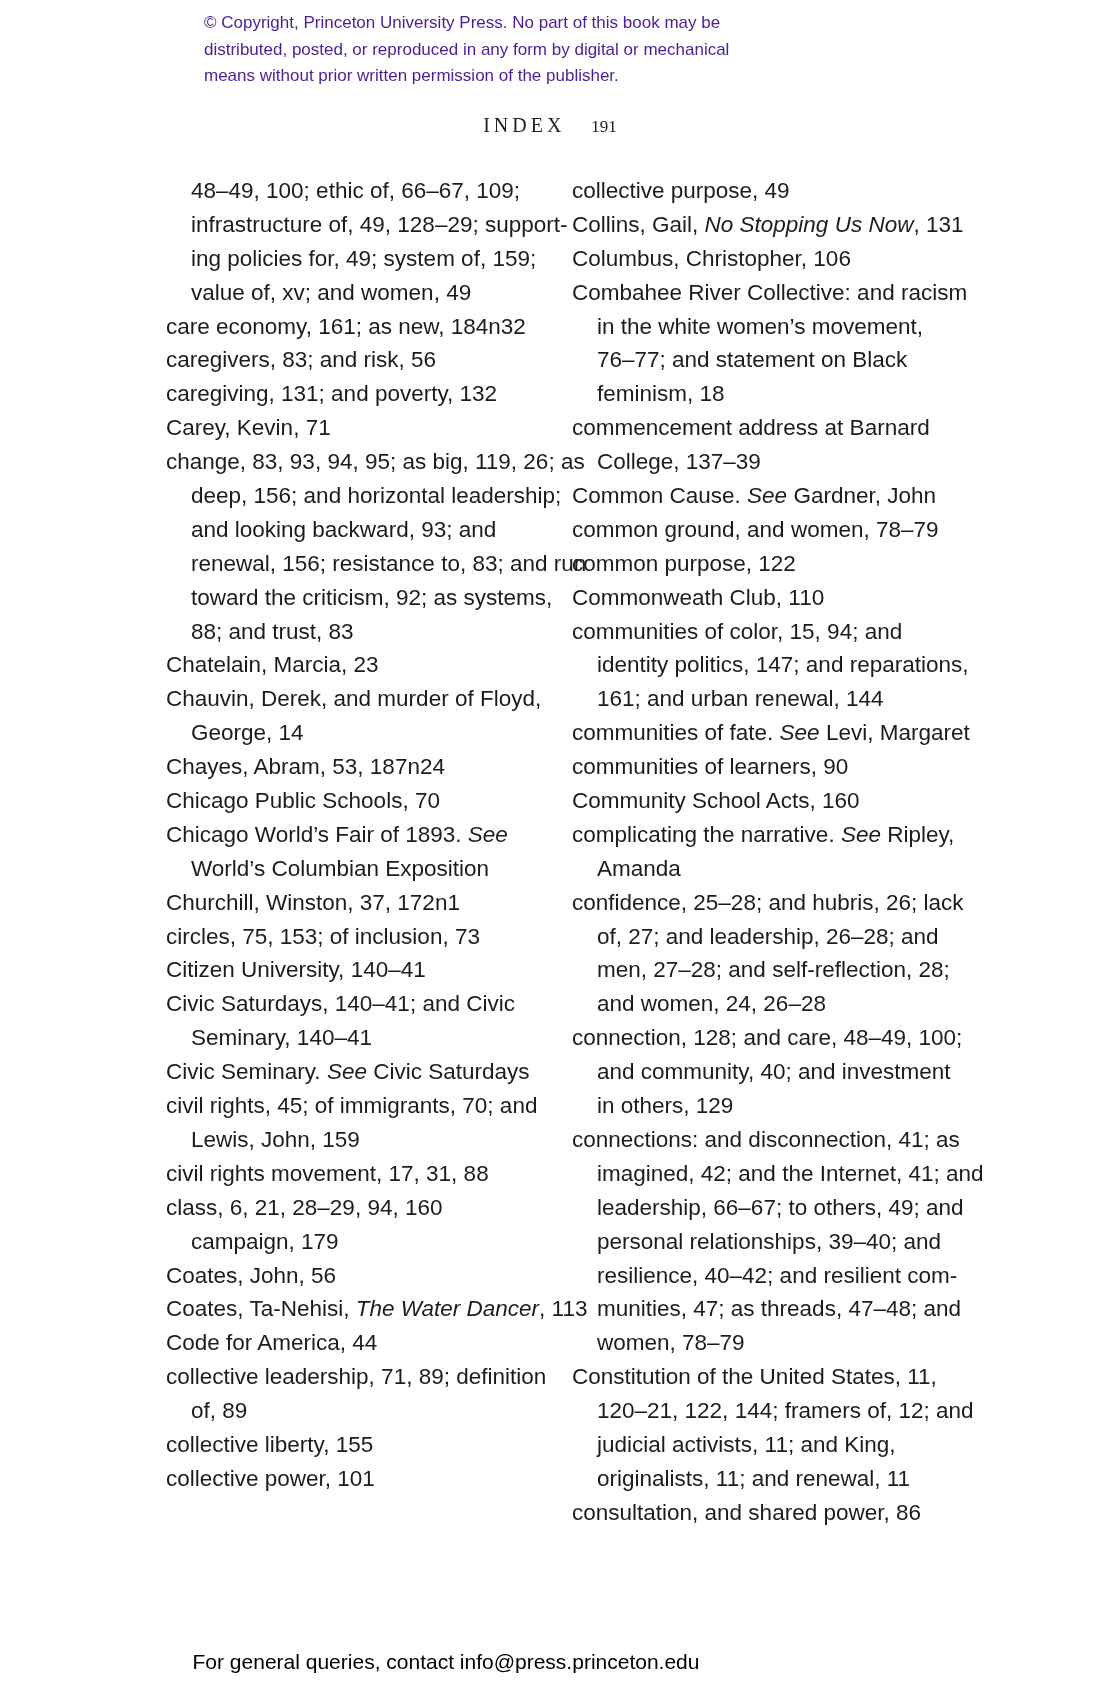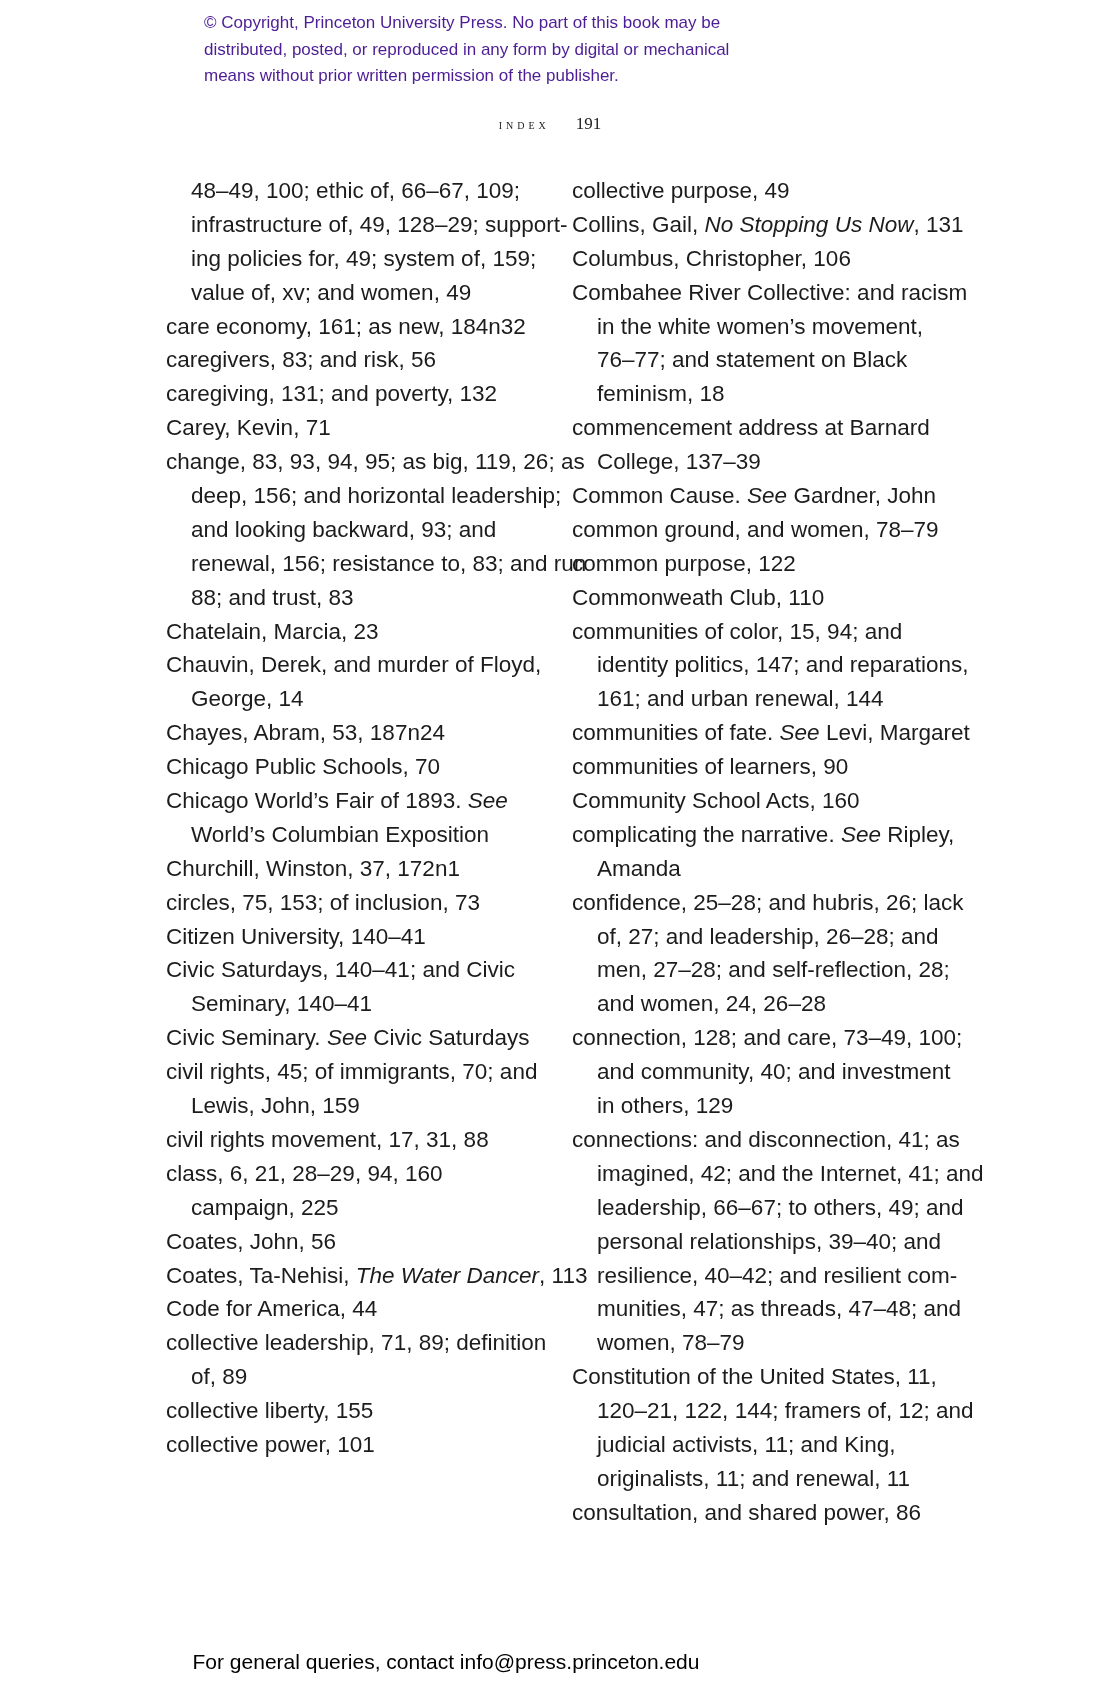--- a/index.html
+++ b/index.html
@@ -6,21 +6,21 @@
   body { width: 1100px; height: 1700px; position: relative; overflow: hidden; color: #1a1a1a; }
   .copyright {
     position: absolute; left: 204px; top: 10px; width: 720px;
     font-family: "Liberation Sans", sans-serif; font-size: 17px; line-height: 26.5px;
     color: #4c1d95;
   }
   .running-head {
     position: absolute; left: 0; top: 114px; width: 1100px; text-align: center;
     font-family: "Liberation Serif", serif; font-size: 17px; color: #222;
   }
-  .running-head .label { letter-spacing: 4px; margin-right: 26px; font-size: 10px; text-align: right; }
+  .running-head .label { letter-spacing: 4px; margin-right: 26px; font-size: 20px; text-align: right; }
   .col {
     position: absolute; top: 174px;
     font-family: Liberation Sans, sans-serif; font-size: 22.5px; line-height: 33.9px;
     color: #1c1c1c;
   }
   .col.left { left: 166px; width: 370px; }
   .col.right { left: 572px; width: 380px; }
   .line { white-space: nowrap; height: 33.9px; }
   .line.cont { padding-left: 25px; }
   .footer {
@@ -48,39 +48,40 @@
     <div class="line cont"><span>ing policies for, 49; system of, 159;</span></div>
     <div class="line cont"><span>value of, xv; and women, 49</span></div>
     <div class="line"><span>care economy, 161; as new, 184n32</span></div>
     <div class="line"><span>caregivers, 83; and risk, 56</span></div>
     <div class="line"><span>caregiving, 131; and poverty, 132</span></div>
     <div class="line"><span>Carey, Kevin, 71</span></div>
     <div class="line"><span>change, 83, 93, 94, 95; as big, 119, 26; as</span></div>
     <div class="line cont"><span>deep, 156; and horizontal leadership;</span></div>
     <div class="line cont"><span>and looking backward, 93; and</span></div>
     <div class="line cont"><span>renewal, 156; resistance to, 83; and run</span></div>
+    <div class="line cont"><span>toward the criticism, 92; as systems,</span></div>
     <div class="line cont"><span>88; and trust, 83</span></div>
     <div class="line"><span>Chatelain, Marcia, 23</span></div>
     <div class="line"><span>Chauvin, Derek, and murder of Floyd,</span></div>
     <div class="line cont"><span>George, 14</span></div>
     <div class="line"><span>Chayes, Abram, 53, 187n24</span></div>
     <div class="line"><span>Chicago Public Schools, 70</span></div>
     <div class="line"><span>Chicago World’s Fair of 1893. </span><i>See</i></div>
     <div class="line cont"><span>World’s Columbian Exposition</span></div>
     <div class="line"><span>Churchill, Winston, 37, 172n1</span></div>
     <div class="line"><span>circles, 75, 153; of inclusion, 73</span></div>
     <div class="line"><span>Citizen University, 140–41</span></div>
     <div class="line"><span>Civic Saturdays, 140–41; and Civic</span></div>
     <div class="line cont"><span>Seminary, 140–41</span></div>
     <div class="line"><span>Civic Seminary. </span><i>See</i><span> Civic Saturdays</span></div>
     <div class="line"><span>civil rights, 45; of immigrants, 70; and</span></div>
     <div class="line cont"><span>Lewis, John, 159</span></div>
     <div class="line"><span>civil rights movement, 17, 31, 88</span></div>
     <div class="line"><span>class, 6, 21, 28–29, 94, 160</span></div>
-    <div class="line cont"><span>campaign, 225</span></div>
+    <div class="line cont"><span>campaign, 179</span></div>
     <div class="line"><span>Coates, John, 56</span></div>
     <div class="line"><span>Coates, Ta-Nehisi, </span><i>The Water Dancer</i><span>, 113</span></div>
     <div class="line"><span>Code for America, 44</span></div>
     <div class="line"><span>collective leadership, 71, 89; definition</span></div>
     <div class="line cont"><span>of, 89</span></div>
     <div class="line"><span>collective liberty, 155</span></div>
     <div class="line"><span>collective power, 101</span></div>
   </div>
 <div class="col right" id="col-right">
     <div class="line"><span>collective purpose, 49</span></div>
@@ -101,21 +102,21 @@
     <div class="line cont"><span>161; and urban renewal, 144</span></div>
     <div class="line"><span>communities of fate. </span><i>See</i><span> Levi, Margaret</span></div>
     <div class="line"><span>communities of learners, 90</span></div>
     <div class="line"><span>Community School Acts, 160</span></div>
     <div class="line"><span>complicating the narrative. </span><i>See</i><span> Ripley,</span></div>
     <div class="line cont"><span>Amanda</span></div>
     <div class="line"><span>confidence, 25–28; and hubris, 26; lack</span></div>
     <div class="line cont"><span>of, 27; and leadership, 26–28; and</span></div>
     <div class="line cont"><span>men, 27–28; and self-reflection, 28;</span></div>
     <div class="line cont"><span>and women, 24, 26–28</span></div>
-    <div class="line"><span>connection, 128; and care, 73–49, 100;</span></div>
+    <div class="line"><span>connection, 128; and care, 48–49, 100;</span></div>
     <div class="line cont"><span>and community, 40; and investment</span></div>
     <div class="line cont"><span>in others, 129</span></div>
     <div class="line"><span>connections: and disconnection, 41; as</span></div>
     <div class="line cont"><span>imagined, 42; and the Internet, 41; and</span></div>
     <div class="line cont"><span>leadership, 66–67; to others, 49; and</span></div>
     <div class="line cont"><span>personal relationships, 39–40; and</span></div>
     <div class="line cont"><span>resilience, 40–42; and resilient com-</span></div>
     <div class="line cont"><span>munities, 47; as threads, 47–48; and</span></div>
     <div class="line cont"><span>women, 78–79</span></div>
     <div class="line"><span>Constitution of the United States, 11,</span></div>

